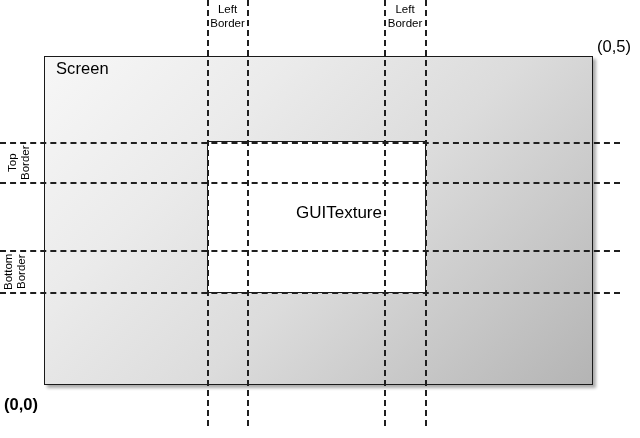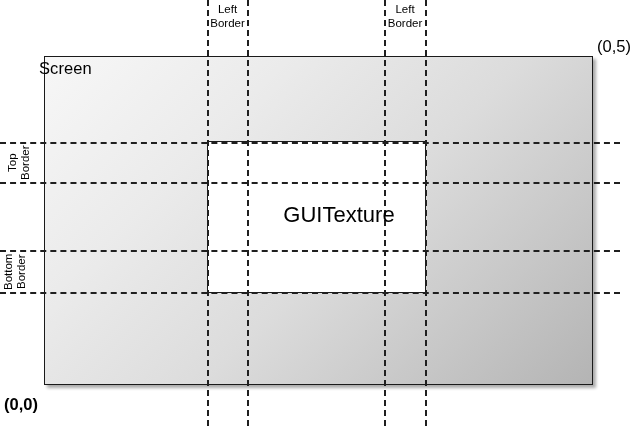--- a/index.html
+++ b/index.html
@@ -31,21 +31,21 @@
     width: 549px;
     height: 329px;
     background: linear-gradient(135deg, #f7f7f7 0%, #ebebeb 28%, #dcdcdc 55%, #c6c6c6 80%, #b4b4b4 100%);
     border: 1.5px solid #1a1a1a;
     box-sizing: border-box;
     box-shadow: 3px 3px 3px rgba(0,0,0,0.33);
   }
 
   .screen-label {
     position: absolute;
-    left: 39px;
+    left: 56px;
     top: 60px;
     font-size: 16.5px;
     letter-spacing: 0.1px;
     line-height: 1;
     white-space: nowrap;
   }
 
   
   .corner-label {
     position: absolute;
@@ -66,21 +66,21 @@
     background: #ffffff;
     border: 1.5px solid #1a1a1a;
     box-sizing: border-box;
   }
   .guitexture-label {
     position: absolute;
     left: 207px;
     top: 204px;
     width: 264px;
     text-align: center;
-    font-size: 22px;
+    font-size: 17px;
     line-height: 1;
     white-space: nowrap;
   }
 
   
   .vline {
     position: absolute;
     top: 0;
     width: 0;
     height: 426px;

